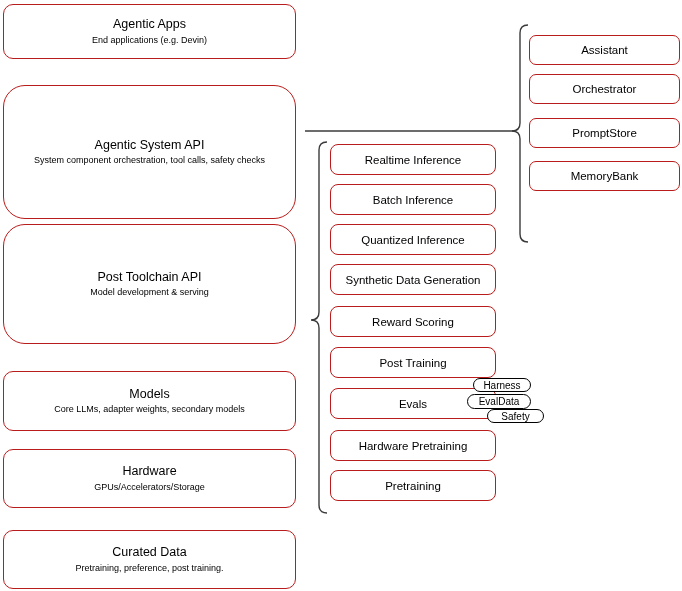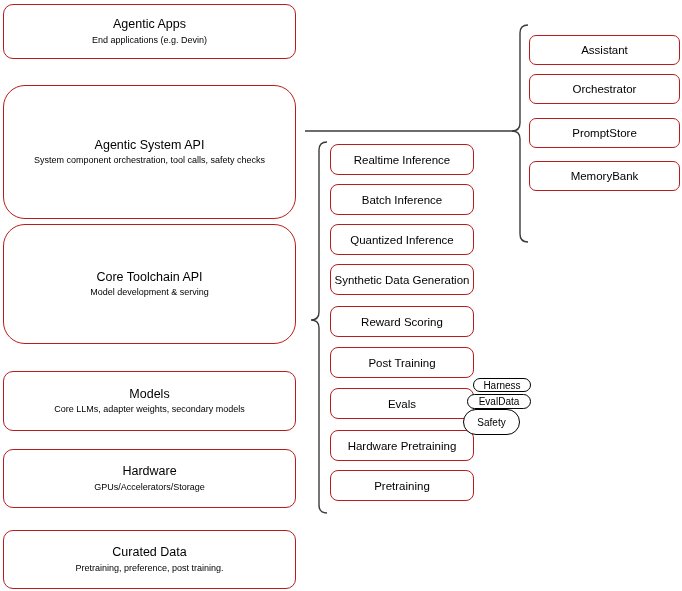--- a/index.html
+++ b/index.html
@@ -29,21 +29,21 @@
     align-items: center;
     justify-content: center;
     text-align: center;
     z-index: 2;
   }
   .left-box { left: 3px; width: 293px; border-radius: 10px; gap: 4px; }
   .left-box.big { border-radius: 22px; }
   .left-box .t { font-size: 12.5px; line-height: 1.15; }
   .left-box .s { font-size: 9px;  line-height: 1.1; }
   .mid-box {
-    left: 330px; width: 144px; height: 31px;
+    left: 330px; width: 166px; height: 31px;
     border-radius: 8px; font-size: 11.5px;
   }
   .right-box {
     left: 529px; width: 151px; height: 30px;
     border-radius: 7px; font-size: 11.5px;
   }
   .pill {
     position: absolute;
     background: #ffffff;
     border: 1px solid #000000;
@@ -72,21 +72,21 @@
     <div class="t nowrap">Agentic Apps</div>
     <div class="s nowrap">End applications (e.g. Devin)</div>
   </div>
 
   <div class="box left-box big" style="top:85px;height:134px">
     <div class="t nowrap">Agentic System API</div>
     <div class="s nowrap">System component orchestration, tool calls, safety checks</div>
   </div>
 
   <div class="box left-box big" style="top:224px;height:120px">
-    <div class="t nowrap">Core Toolchain API</div>
+    <div class="t nowrap">Post Toolchain API</div>
     <div class="s nowrap">Model development &amp; serving</div>
   </div>
 
   <div class="box left-box" style="top:371px;height:60px">
     <div class="t nowrap">Models</div>
     <div class="s nowrap">Core LLMs, adapter weights, secondary models</div>
   </div>
 
   <div class="box left-box" style="top:449px;height:59px">
     <div class="t nowrap">Hardware</div>
@@ -103,20 +103,20 @@
   <div class="box mid-box nowrap" style="top:224px">Quantized Inference</div>
   <div class="box mid-box nowrap" style="top:264px">Synthetic Data Generation</div>
   <div class="box mid-box nowrap" style="top:306px">Reward Scoring</div>
   <div class="box mid-box nowrap" style="top:347px">Post Training</div>
   <div class="box mid-box nowrap" style="top:388px">Evals</div>
   <div class="box mid-box nowrap" style="top:430px">Hardware Pretraining</div>
   <div class="box mid-box nowrap" style="top:470px">Pretraining</div>
 
   <div class="pill nowrap" style="left:473px;top:378px;width:58px;height:14px">Harness</div>
   <div class="pill nowrap" style="left:467px;top:394px;width:64px;height:15px">EvalData</div>
-  <div class="pill nowrap" style="left:463px;top:409px;width:57px;height:26px">Safety</div>
+  <div class="pill nowrap" style="left:487px;top:409px;width:57px;height:14px">Safety</div>
 
   <div class="box right-box nowrap" style="top:74px">Orchestrator</div>
   <div class="box right-box nowrap" style="top:35px">Assistant</div>
   <div class="box right-box nowrap" style="top:118px">PromptStore</div>
   <div class="box right-box nowrap" style="top:161px">MemoryBank</div>
 
 </div>
 
 </body></html>

